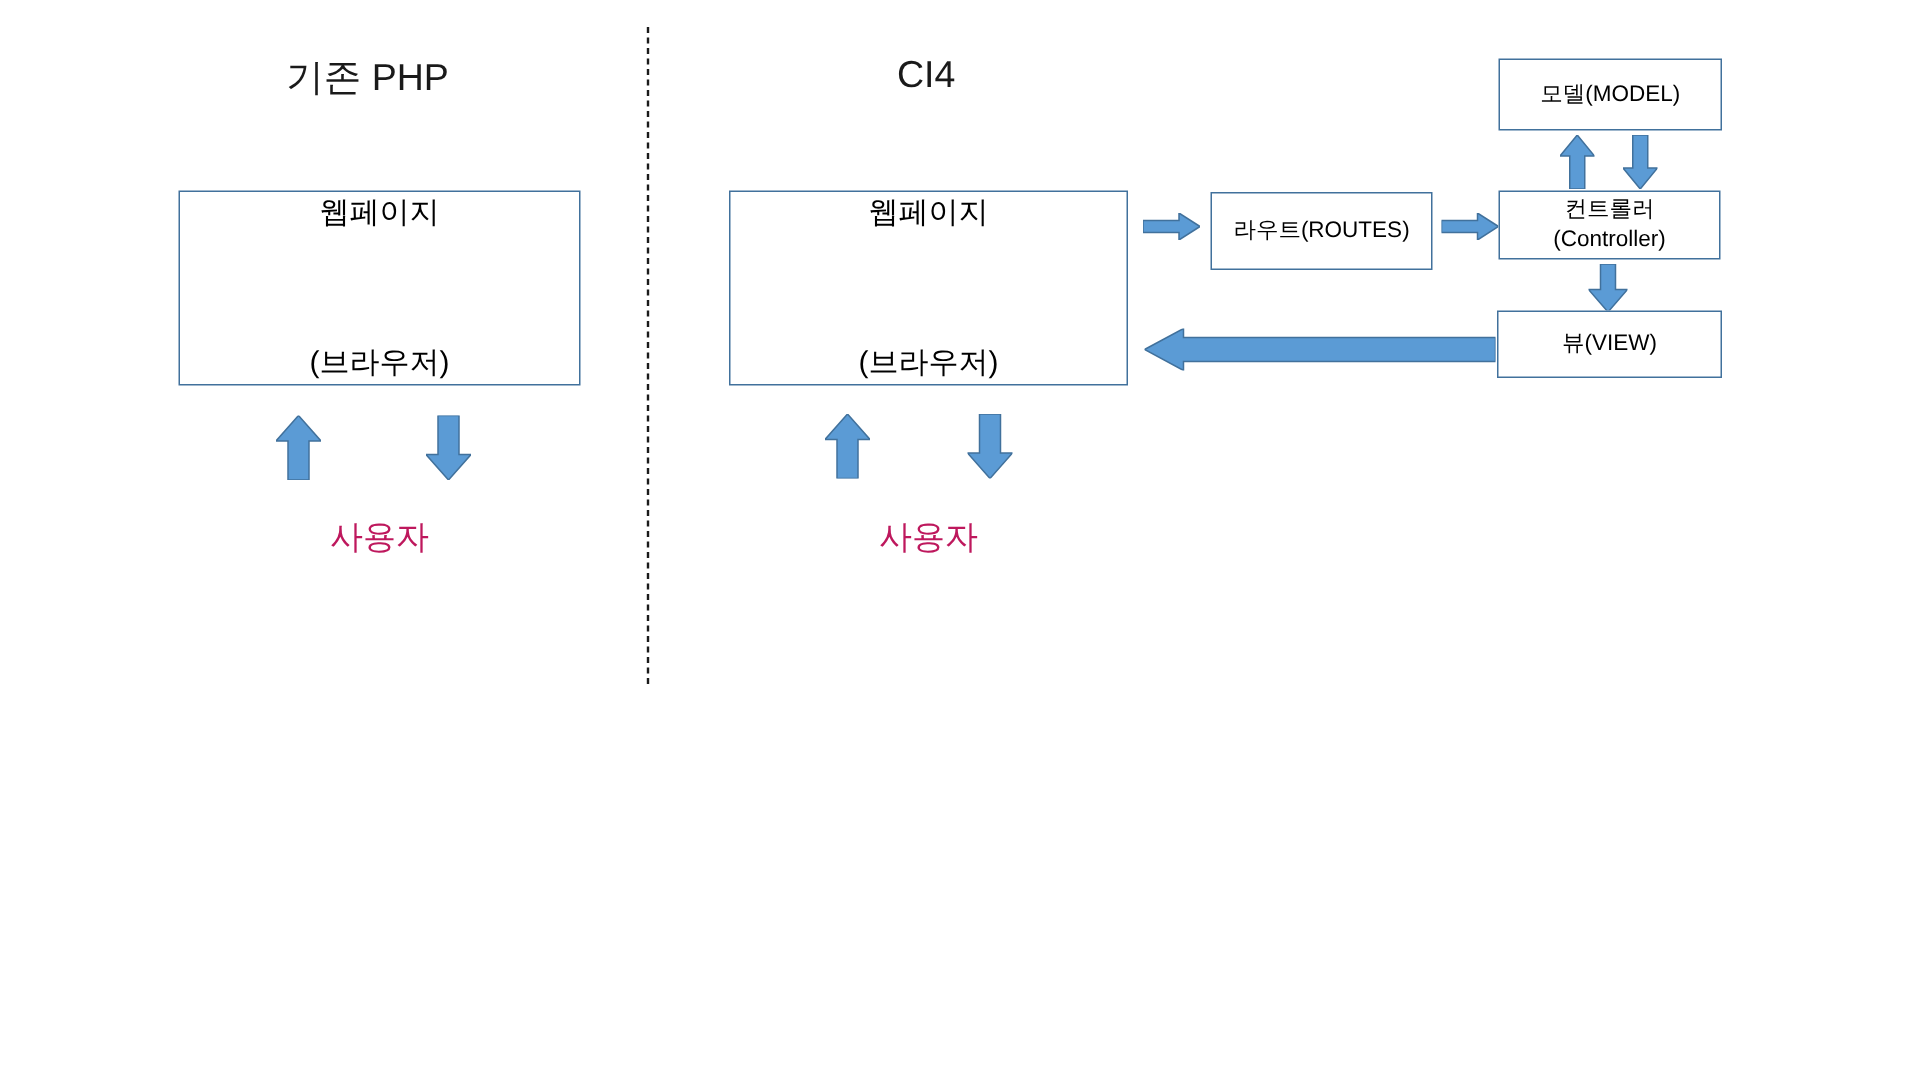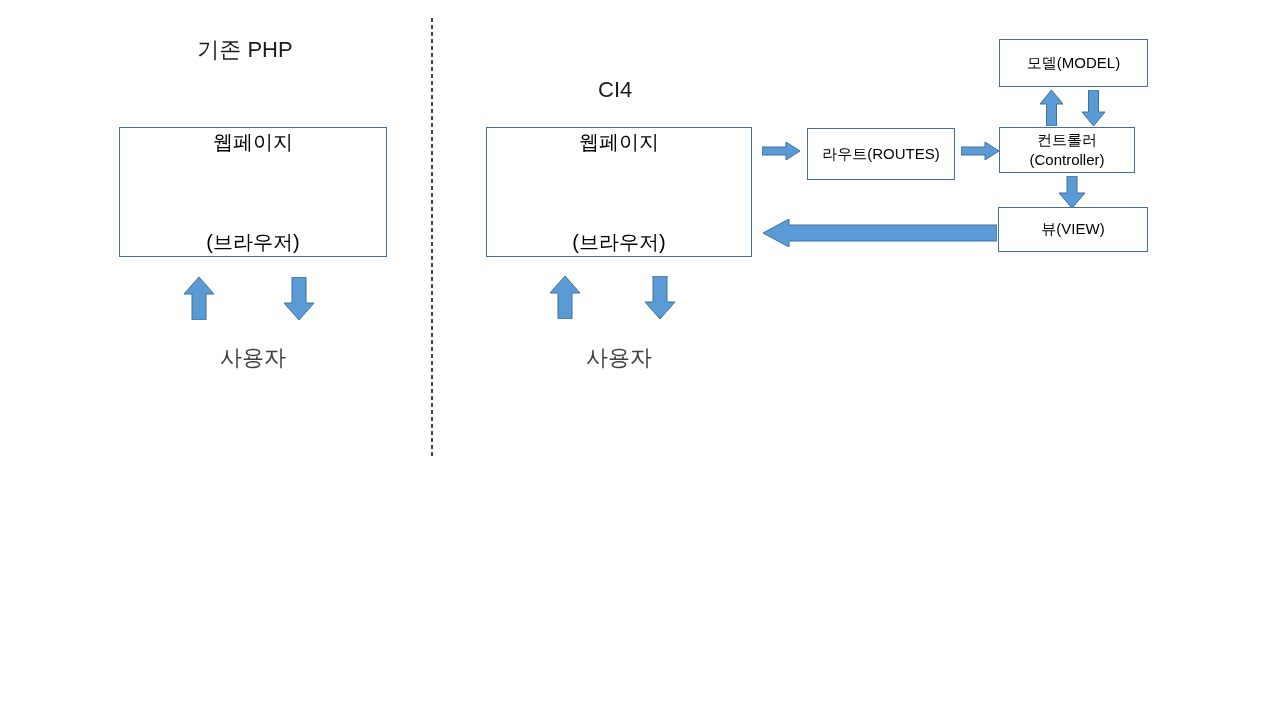--- a/index.html
+++ b/index.html
@@ -11,61 +11,61 @@
   }
   .canvas {
     position: relative;
     width: 1280px;
     height: 720px;
     background: #ffffff;
     overflow: hidden;
   }
   .abs { position: absolute; }
   .section-title {
-    font-size: 22px;
+    font-size: 25px;
     color: #1a1a1a;
     white-space: nowrap;
   }
   .diagram-box {
     box-sizing: border-box;
     border: 1.5px solid var(--box-border, #41719C);
     background: #ffffff;
     display: flex;
     flex-direction: column;
     align-items: center;
     justify-content: center;
     text-align: center;
     color: #000;
   }
   .big-box { font-size: 20px; line-height: 1.4; justify-content: space-between; }
   .small-box { font-size: 15px; line-height: 1.35; }
   .user-label {
     font-size: 22px;
     text-align: center;
-    color: #404040;
+    color: #be185d;
   }
   svg.arrow polygon {
     fill: var(--arrow-fill, #5B9BD5);
     stroke: var(--arrow-stroke, #41719C);
     stroke-width: 1;
     stroke-linejoin: miter;
   }
   svg.divider line {
     stroke: #1a1a1a;
     stroke-width: 1.6;
     stroke-dasharray: 4 3;
   }
 </style>
 </head>
 <body>
 
 <div class="canvas">
 
   <div class="abs section-title" style="left:140px; top:35px; width:210px; text-align:center;">기존 PHP</div>
-  <div class="abs section-title" style="left:598px; top:36px;margin-top:41px;">CI4</div>
+  <div class="abs section-title" style="left:598px; top:36px;">CI4</div>
 
   <svg class="abs divider" style="left:428px; top:18px;" width="8" height="438">
     <line x1="4" y1="0" x2="4" y2="438"></line>
   </svg>
 
   <div class="abs diagram-box big-box" style="left:119px; top:127px; width:268px; height:130px;">
     <div>웹페이지</div>
     <div>(브라우저)</div>
   </div>
 
@@ -108,21 +108,21 @@
     <div>모델(MODEL)</div>
   </div>
 
   <svg class="abs arrow" style="left:1040px; top:90px;" width="23" height="36">
     <polygon points="11.5,0 23,14 16.5,14 16.5,36 6.5,36 6.5,14 0,14"></polygon>
   </svg>
   <svg class="abs arrow" style="left:1082px; top:90px;" width="23" height="36">
     <polygon points="11.5,36 23,22 16.5,22 16.5,0 6.5,0 6.5,22 0,22"></polygon>
   </svg>
 
-  <div class="abs diagram-box small-box" style="left:999px; top:127px; width:136px; height:46px;">
+  <div class="abs diagram-box small-box" style="left:999px; top:127px; width:148px; height:46px;">
     <div>컨트롤러</div>
     <div>(Controller)</div>
   </div>
 
   <svg class="abs arrow" style="left:1059px; top:176px;" width="26" height="32">
     <polygon points="13,32 26,17 18,17 18,0 8,0 8,17 0,17"></polygon>
   </svg>
 
   <div class="abs diagram-box small-box" style="left:998px; top:207px; width:150px; height:45px;">
     <div>뷰(VIEW)</div>

